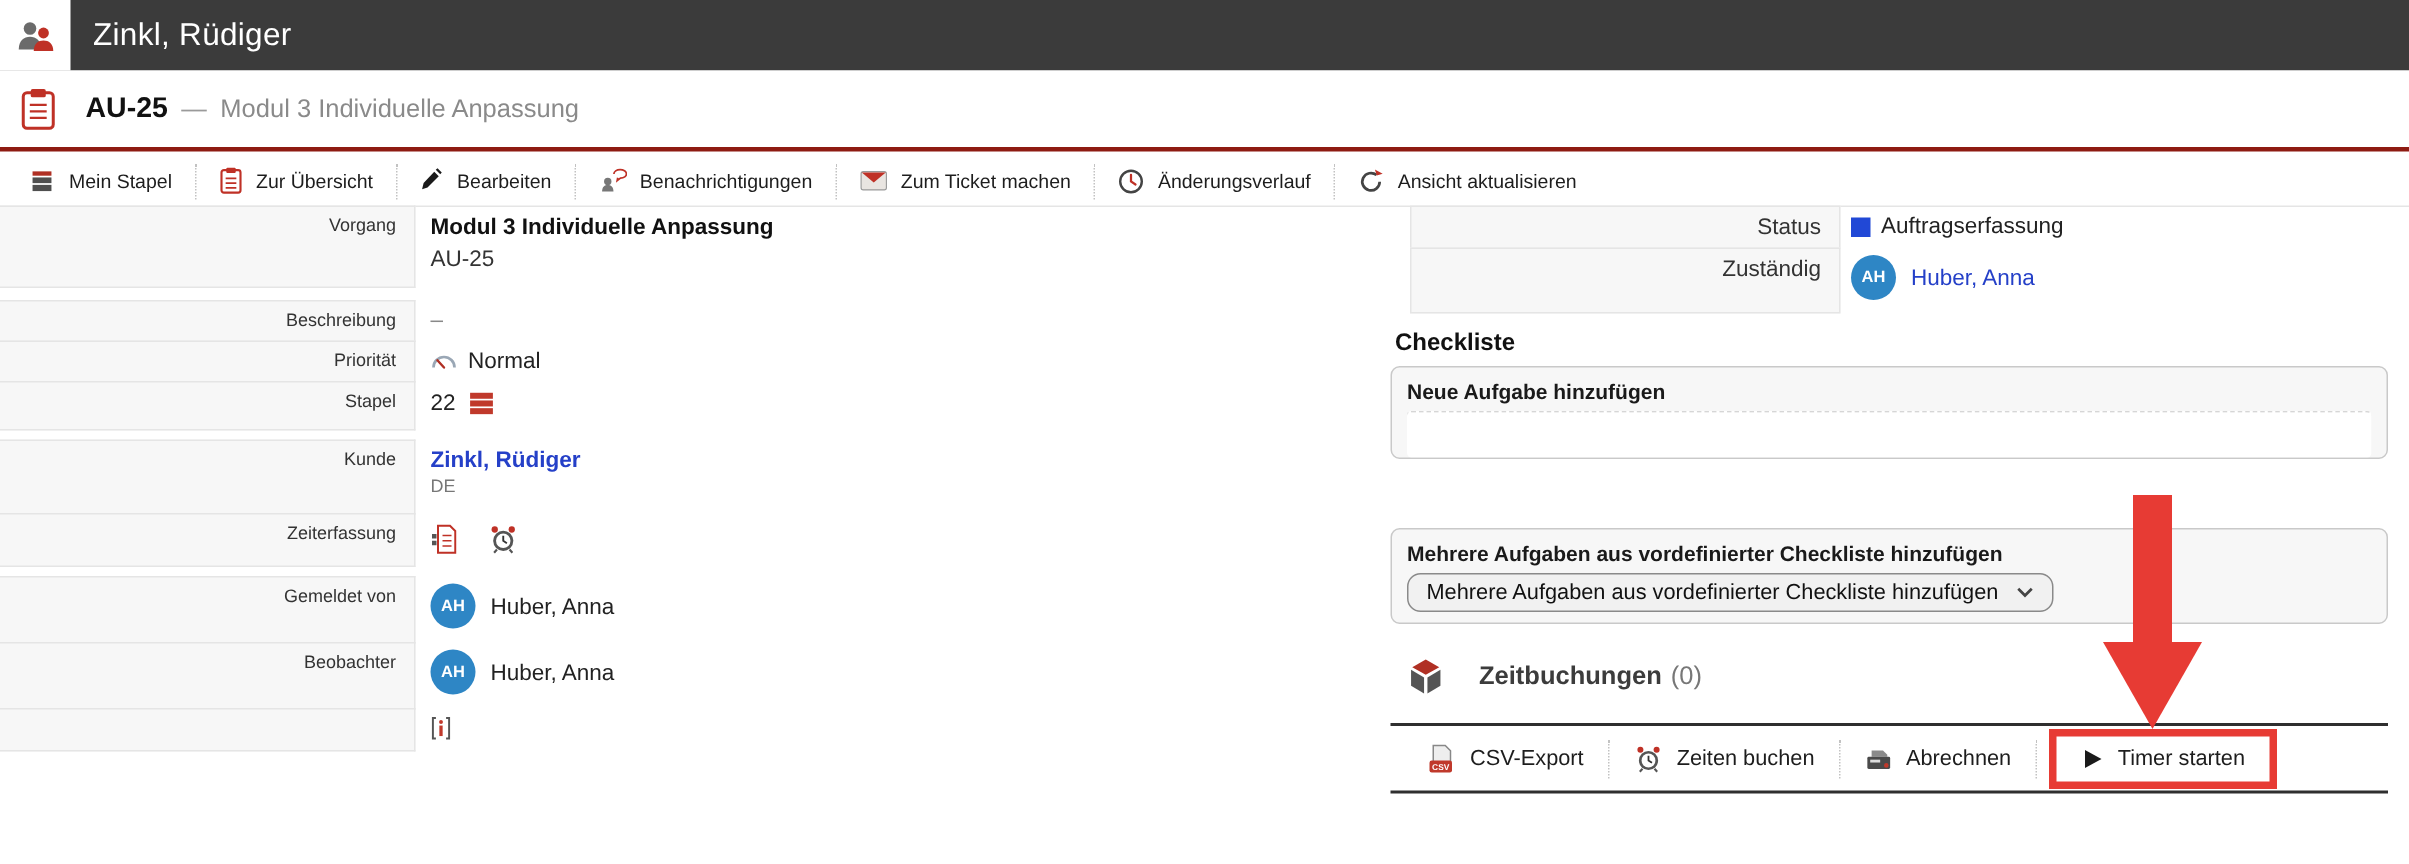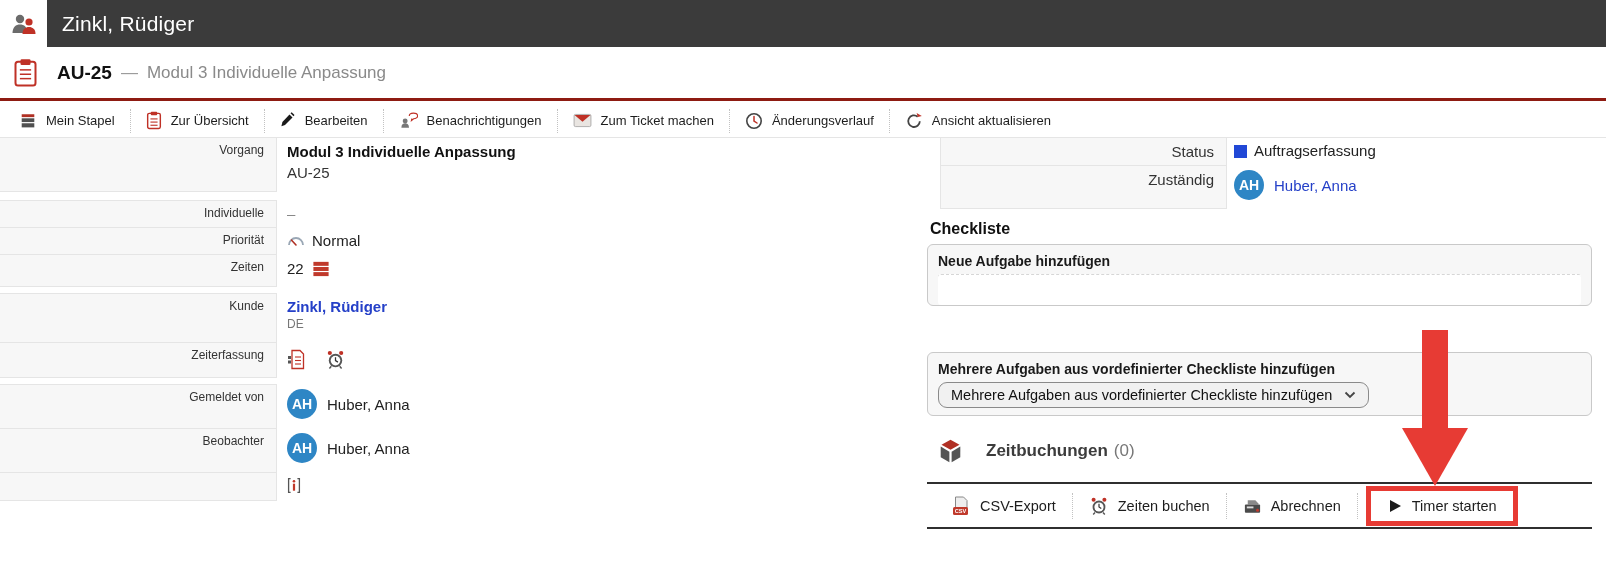--- a/index.html
+++ b/index.html
@@ -46,21 +46,21 @@
   .h36{height:36px} .h45{height:45px} .h29{height:29px}
   .v-title { font-weight:bold; font-size:15px; color:#111; line-height:1.3; }
   .v-sub { font-size:15px; color:#333; line-height:1.45; }
   .muted { color:#888; }
   .small-gray { font-size:12px; color:#777; line-height:1.5; }
   .link { color:#2540c8; text-decoration:none; cursor:pointer; }
   .link.bold { font-weight:bold; }
   .inline { display:flex; align-items:center; gap:7px; }
   .person { display:flex; align-items:center; gap:10px; }
   .avatar { width:30px; height:30px; border-radius:50%; background:#2e86c5; color:#fff;
-            font-size:14px; font-weight:bold; display:flex; align-items:center; justify-content:center; flex:0 0 auto; }
+            font-size:11px; font-weight:bold; display:flex; align-items:center; justify-content:center; flex:0 0 auto; }
   .zicons { display:flex; align-items:center; gap:20px; padding-top:2px; }
 
   
   .right-panel { position:absolute; left:927px; top:137px; width:669px; padding-right:4px; }
   .rrow { display:flex; }
   .rrow.join { margin-top:-1px; }
   .rlbl { margin-left:13px; width:287px; background:#f7f7f7; border:1px solid #e5e5e5;
           display:flex; justify-content:flex-end; align-items:flex-start;
           padding:5px 12px 0 0; font-size:15px; color:#333; }
   .rval { flex:1; padding:5px 0 0 7px; font-size:15px; display:flex; align-items:flex-start; }
@@ -205,39 +205,39 @@
     <div class="row h55">
       <div class="lbl">Vorgang</div>
       <div class="val">
         <div>
           <div class="v-title">Modul 3 Individuelle Anpassung</div>
           <div class="v-sub">AU-25</div>
         </div>
       </div>
     </div>
     <div class="row h28 gap8">
-      <div class="lbl">Individuelle</div>
+      <div class="lbl">Beschreibung</div>
       <div class="val muted">–</div>
     </div>
     <div class="row h28 join">
       <div class="lbl">Priorität</div>
       <div class="val">
         <span class="inline">
           <span class="icn">
             <svg width="18" height="13" viewBox="0 0 18 13">
               <path d="M2 11a7 7 0 0 1 14 0" fill="none" stroke="#9aa7b5" stroke-width="1.8"></path>
               <path d="M9 11L4.6 6.2" stroke="#b03024" stroke-width="1.6" stroke-linecap="round"></path>
             </svg>
           </span>
           <span>Normal</span>
         </span>
       </div>
     </div>
     <div class="row h33 join">
-      <div class="lbl">Zeiten</div>
+      <div class="lbl">Stapel</div>
       <div class="val">
         <span class="inline">
           <span>22</span>
           <span class="icn">
             <svg width="20" height="19" viewBox="0 0 20 20">
               <rect x="2" y="3" width="16" height="4.2" fill="#c0392b"></rect>
               <rect x="2" y="8.4" width="16" height="4.2" fill="#c0392b"></rect>
               <rect x="2" y="13.8" width="16" height="4.2" fill="#c0392b"></rect>
             </svg>
           </span>

